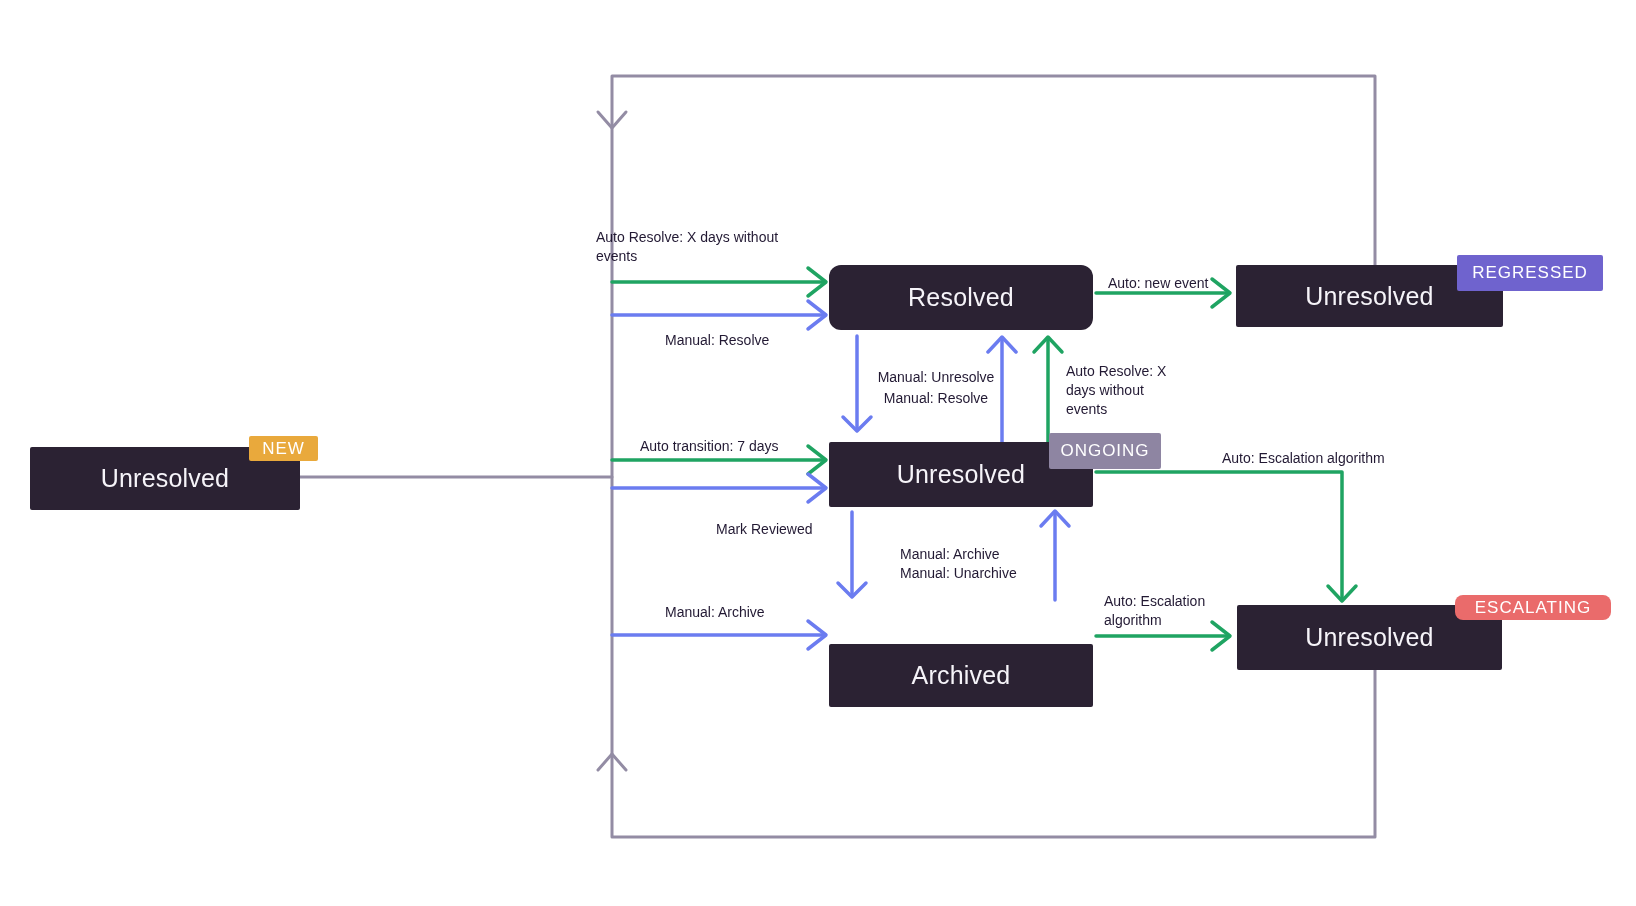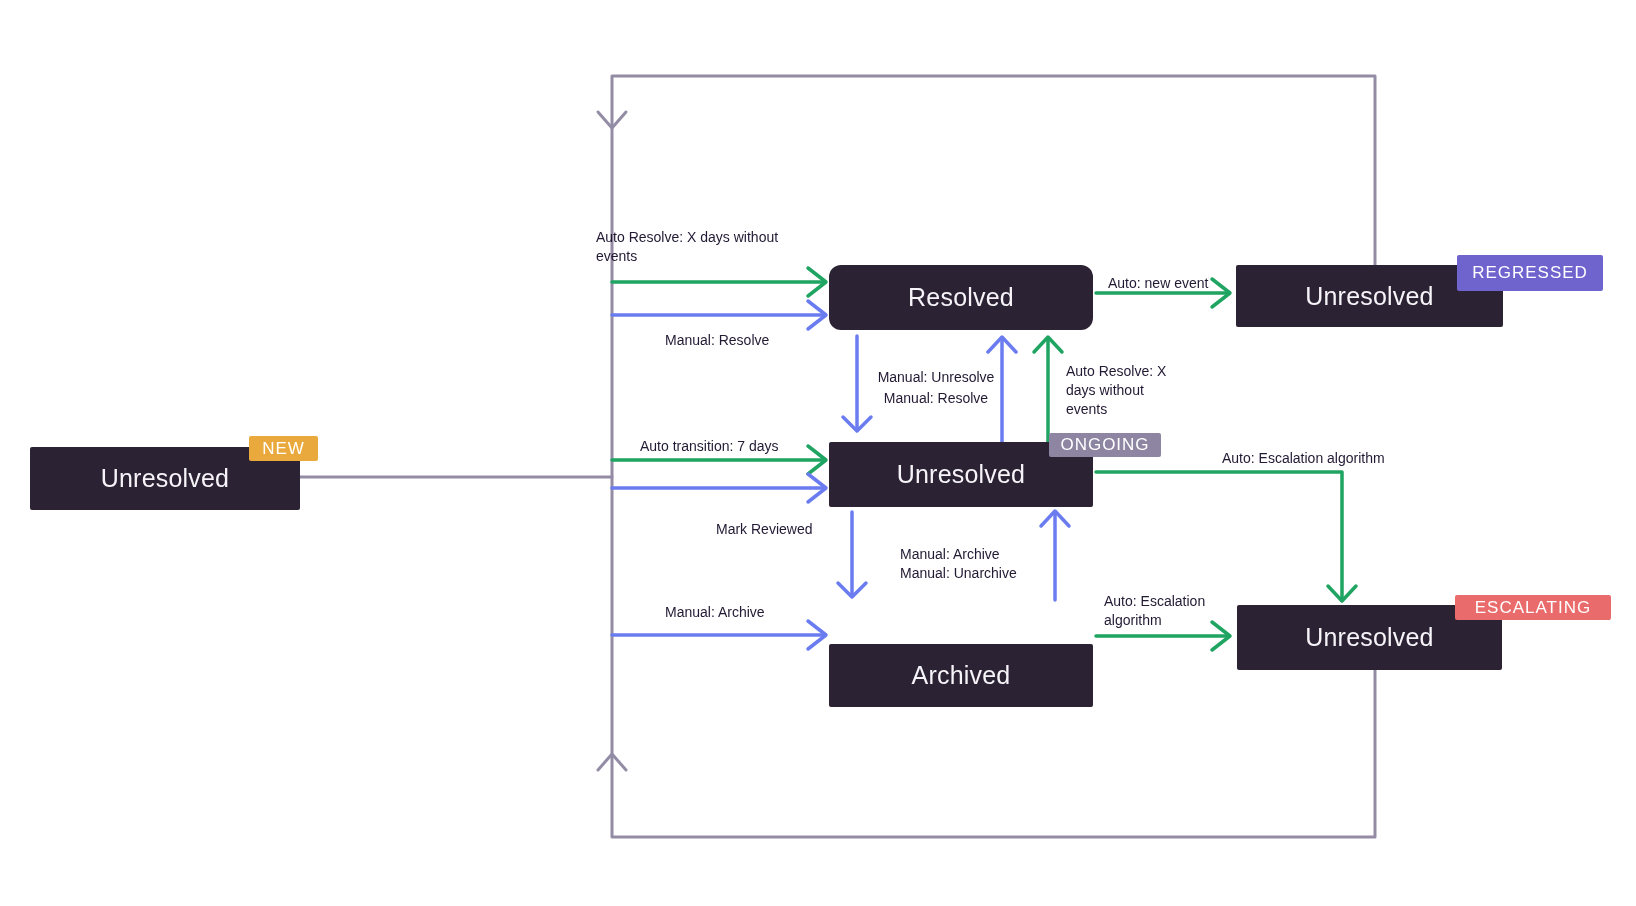--- a/index.html
+++ b/index.html
@@ -37,23 +37,23 @@
     color:#fff;
     display:flex;align-items:center;justify-content:center;
     font-size:17px;font-weight:500;
     letter-spacing:1px;
     border-radius:2px;
     box-sizing:border-box;
     padding:0 8px;
     z-index:3;
   }
   .badge-new       {left:249px; top:436px; width:69px;  height:25px; background:var(--badge-new,#E9A93C);}
-  .badge-ongoing   {left:1049px;top:433px; width:112px; height:24px; background:var(--badge-ongoing,#8E85A2);}
+  .badge-ongoing   {left:1049px;top:433px; width:112px; height:36px; background:var(--badge-ongoing,#8E85A2);}
   .badge-regressed {left:1457px;top:255px; width:146px; height:36px; background:var(--badge-regressed,#6F63CE);}
-  .badge-escalating{left:1455px;top:595px; width:156px; height:25px; background:var(--badge-escalating,#EA6B6B);}
+  .badge-escalating{left:1455px;top:595px; width:156px; height:25px; background:var(--badge-escalating,#EA6B6B);border-radius:8px;}
 
   .elabel{
     position:absolute;
     font-size:14px;font-weight:500;
     color:var(--label-text,#221933);
     line-height:19px;
     white-space:pre-line;
     z-index:1;
   }
   .l-auto-resolve-top {left:596px; top:228px;}

